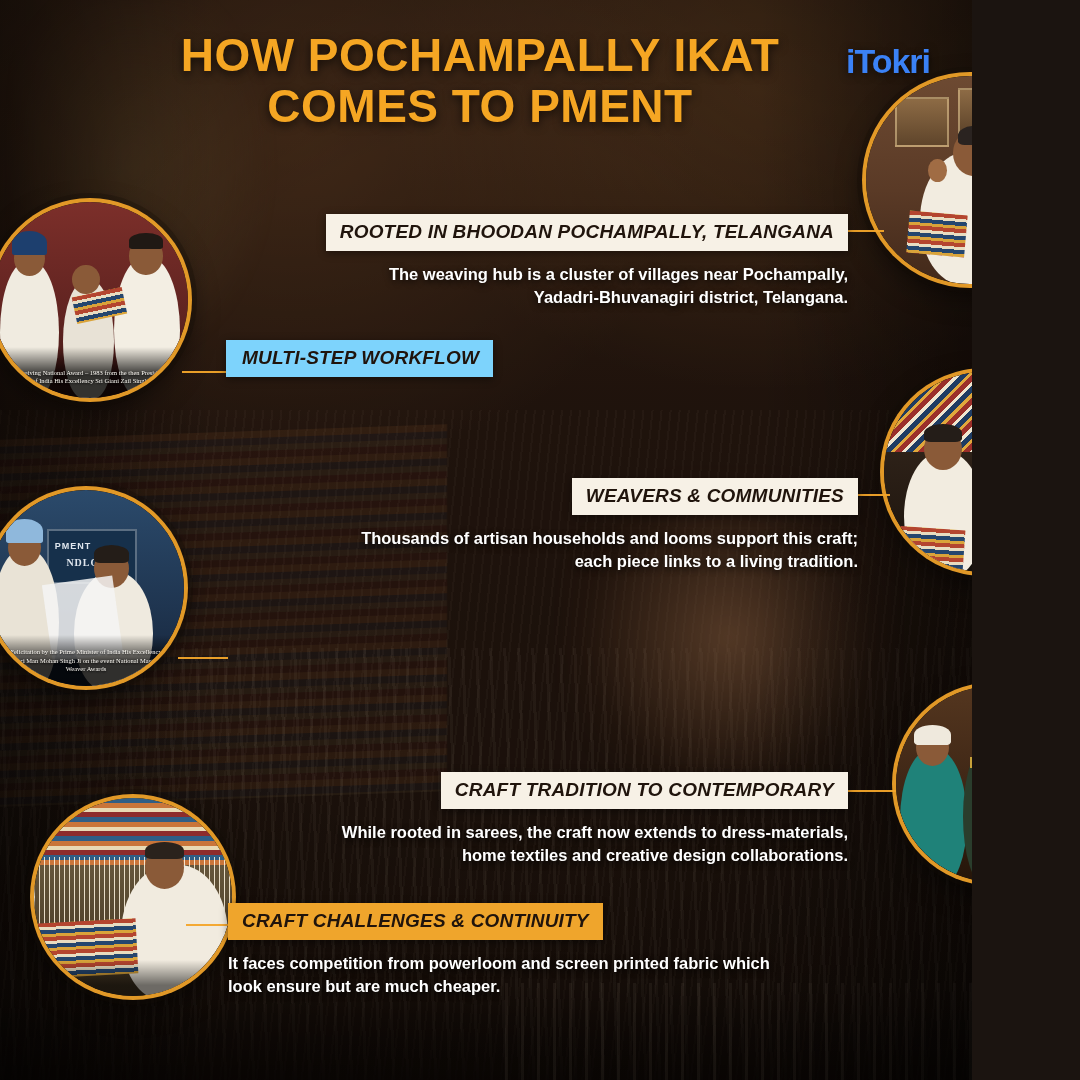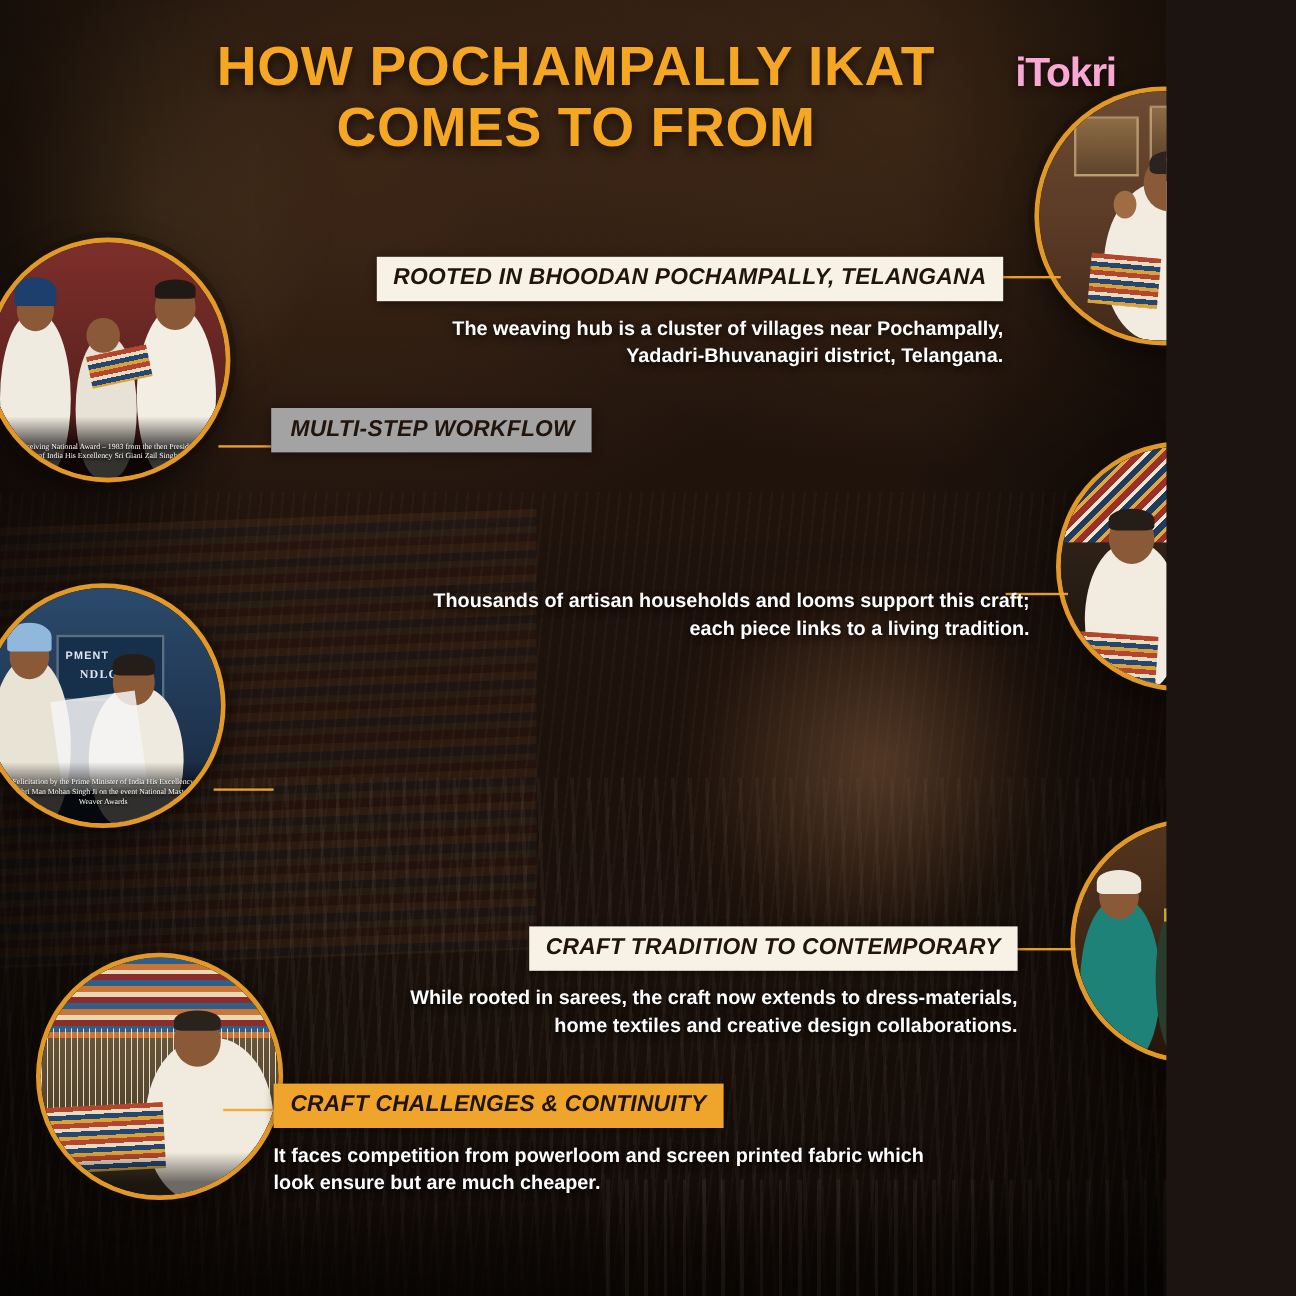--- a/index.html
+++ b/index.html
@@ -126,21 +126,21 @@
     font-weight: 800;
     letter-spacing: 0.5px;
     text-shadow: 0 3px 10px rgba(0,0,0,0.65);
   }
   .title .l2 { display: block; }
 
   .brand {
     position: absolute;
     top: 42px;
     right: 42px;
-    color: #f9a8d4;
+    color: #3b82f6;
     font-size: 34px;
     font-weight: 800;
     letter-spacing: -1px;
     text-shadow: 0 2px 8px rgba(0,0,0,0.6);
   }
 
   
   .section {
     position: absolute;
   }
@@ -149,21 +149,21 @@
     padding: 7px 14px 8px 14px;
     font-size: 19px;
     font-weight: 800;
     font-style: italic;
     letter-spacing: 0.2px;
     color: #20140c;
     box-shadow: 0 2px 8px rgba(0,0,0,0.45);
     white-space: nowrap;
   }
   .tag.cream  { background: #F7F1E6; }
-  .tag.amber  { background: #a3a3a3; padding-left: 16px; }
+  .tag.amber  { background: #7dd3fc; padding-left: 16px; }
   .tag.amber2 { background: #EFA52C; }
 
   .body-text {
     margin-top: 12px;
     color: #FFFFFF;
     font-size: 16.5px;
     font-weight: 700;
     line-height: 1.42;
     text-shadow: 0 2px 7px rgba(0,0,0,0.85);
   }
@@ -281,21 +281,21 @@
   <div class="bg-threads"></div>
   <div class="bg-threads2"></div>
   <div class="bg-hand"></div>
   <div class="bg-bottom-bar"></div>
   <div class="bg-bottom-rods"></div>
   <div class="bg-darken"></div>
   <div class="bg-vignette"></div>
 
   <div class="title">
     <span>HOW POCHAMPALLY IKAT</span>
-    <span class="l2">COMES TO FROM</span>
+    <span class="l2">COMES TO PMENT</span>
   </div>
 
   <div class="brand">iTokri</div>
 
   <div class="circle-photo" style="left:866px; top:76px; width:208px; height:208px;">
     <div class="inner">
       <div class="scene wall-warm"></div>
       <div class="frame-pic" style="left:14%; top:10%; width:24%; height:22%;"></div>
       <div class="frame-pic" style="left:44%; top:6%; width:26%; height:20%;"></div>
       <div class="frame-pic" style="left:74%; top:12%; width:20%; height:18%;"></div>
@@ -384,32 +384,33 @@
       <div class="loom-threads" style="left:0%; top:30%; width:100%; height:40%;"></div>
       <div class="person" style="left:44%; top:34%; width:54%; height:68%; background:#f1ebdf;"></div>
       <div class="head skin" style="left:56%; top:24%; width:20%; height:22%;"></div>
       <div class="head" style="left:56%; top:22%; width:20%; height:9%; background:#2a221c; border-radius:50% 50% 18% 18%;"></div>
       <div class="fabric-strip" style="left:0%; top:62%; width:52%; height:28%; transform:rotate(-3deg);"></div>
       <div style="position:absolute; left:0; right:0; bottom:0; height:18%; background:linear-gradient(180deg, rgba(0,0,0,0) 0%, rgba(0,0,0,0.55) 70%);"></div>
     </div>
   </div>
 
   <div class="connector" style="left:828px; top:230px; width:56px;"></div>
-  <div class="section" style="left:288px; top:214px; width:548px; text-align:right;">
+  <div class="section" style="left:300px; top:214px; width:548px; text-align:right;">
     <div class="tag cream">ROOTED IN BHOODAN POCHAMPALLY, TELANGANA</div>
     <div class="body-text align-right" style="padding-left:40px;">The weaving hub is a cluster of villages near Pochampally, Yadadri-Bhuvanagiri district, Telangana.</div>
   </div>
 
   <div class="connector" style="left:182px; top:371px; width:44px;"></div>
   <div class="section" style="left:226px; top:340px; width:540px; text-align:left;">
     <div class="tag amber">MULTI-STEP WORKFLOW</div>
   </div>
 
   <div class="connector" style="left:838px; top:494px; width:52px;"></div>
   <div class="section" style="left:300px; top:478px; width:558px; text-align:right;">
+    <div class="tag cream">WEAVERS &amp; COMMUNITIES</div>
     <div class="body-text align-right" style="padding-left:20px;">Thousands of artisan households and looms support this craft; each piece links to a living tradition.</div>
   </div>
 
   <div class="connector" style="left:178px; top:657px; width:50px;"></div>
 
   <div class="connector" style="left:838px; top:790px; width:58px;"></div>
   <div class="section" style="left:288px; top:772px; width:560px; text-align:right;">
     <div class="tag cream">CRAFT TRADITION TO CONTEMPORARY</div>
     <div class="body-text align-right" style="padding-left:10px;">While rooted in sarees, the craft now extends to dress-materials, home textiles and creative design collaborations.</div>
   </div>

